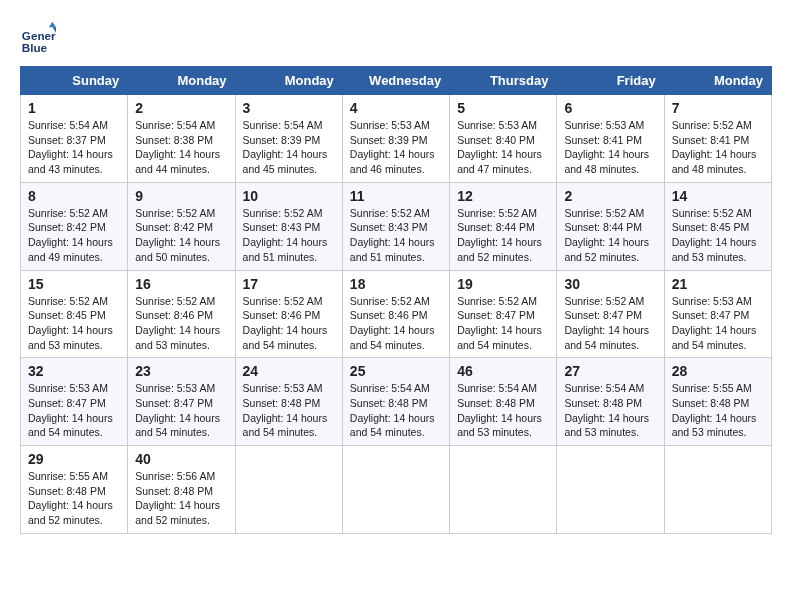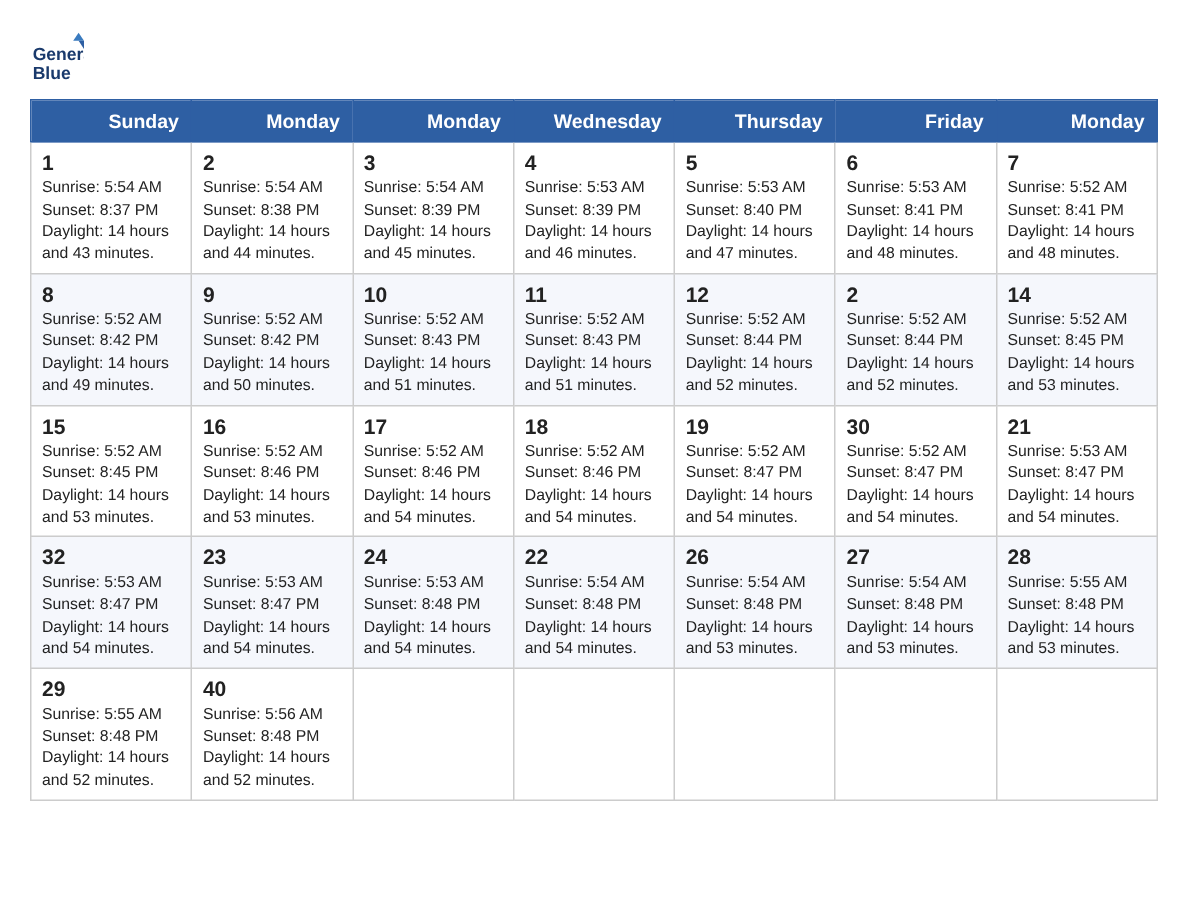--- a/index.html
+++ b/index.html
@@ -220,25 +220,25 @@
         </td>
         <td>
           <span class="day-number">23</span>
           <div class="day-info">Sunrise: 5:53 AM<br>Sunset: 8:47 PM<br>Daylight: 14 hours and 54 minutes.</div>
         </td>
         <td>
           <span class="day-number">24</span>
           <div class="day-info">Sunrise: 5:53 AM<br>Sunset: 8:48 PM<br>Daylight: 14 hours and 54 minutes.</div>
         </td>
         <td>
-          <span class="day-number">22</span>
+          <span class="day-number">25</span>
           <div class="day-info">Sunrise: 5:54 AM<br>Sunset: 8:48 PM<br>Daylight: 14 hours and 54 minutes.</div>
         </td>
         <td>
-          <span class="day-number">26</span>
+          <span class="day-number">46</span>
           <div class="day-info">Sunrise: 5:54 AM<br>Sunset: 8:48 PM<br>Daylight: 14 hours and 53 minutes.</div>
         </td>
         <td>
           <span class="day-number">27</span>
           <div class="day-info">Sunrise: 5:54 AM<br>Sunset: 8:48 PM<br>Daylight: 14 hours and 53 minutes.</div>
         </td>
         <td>
           <span class="day-number">28</span>
           <div class="day-info">Sunrise: 5:55 AM<br>Sunset: 8:48 PM<br>Daylight: 14 hours and 53 minutes.</div>
         </td>

